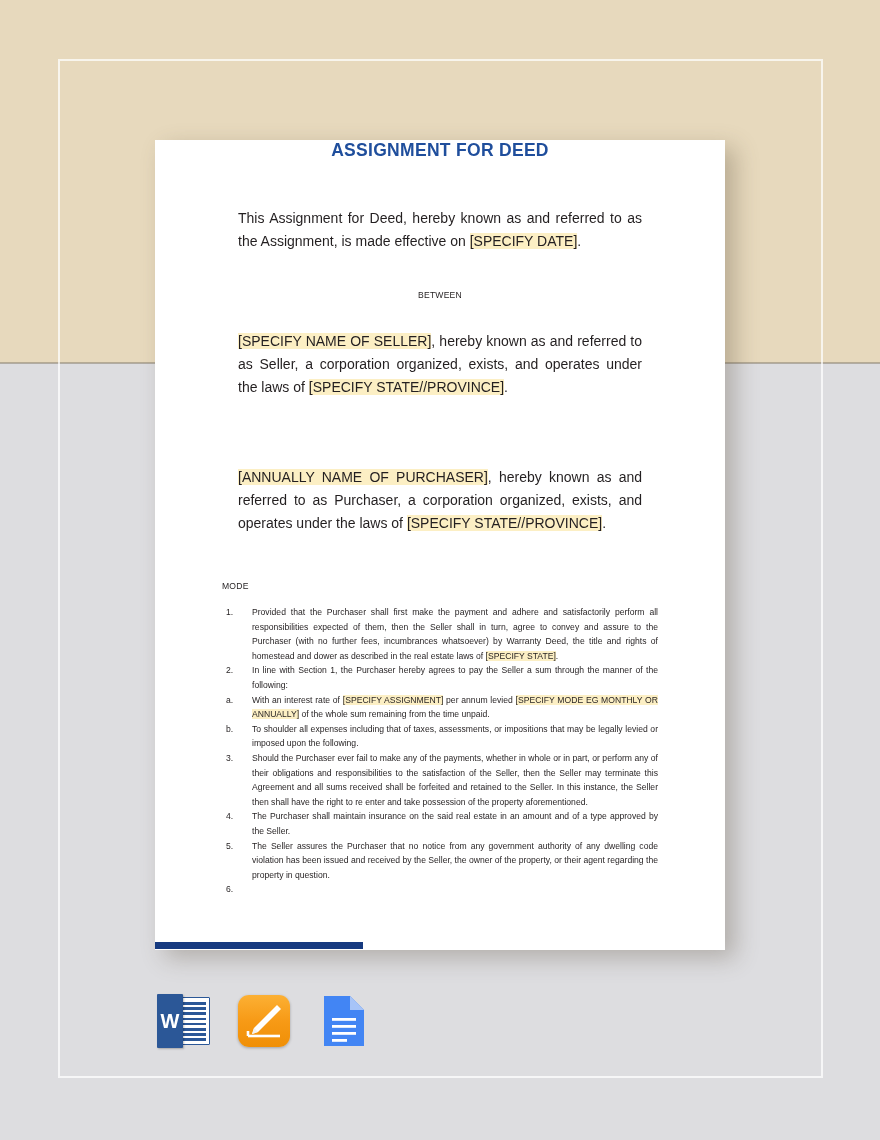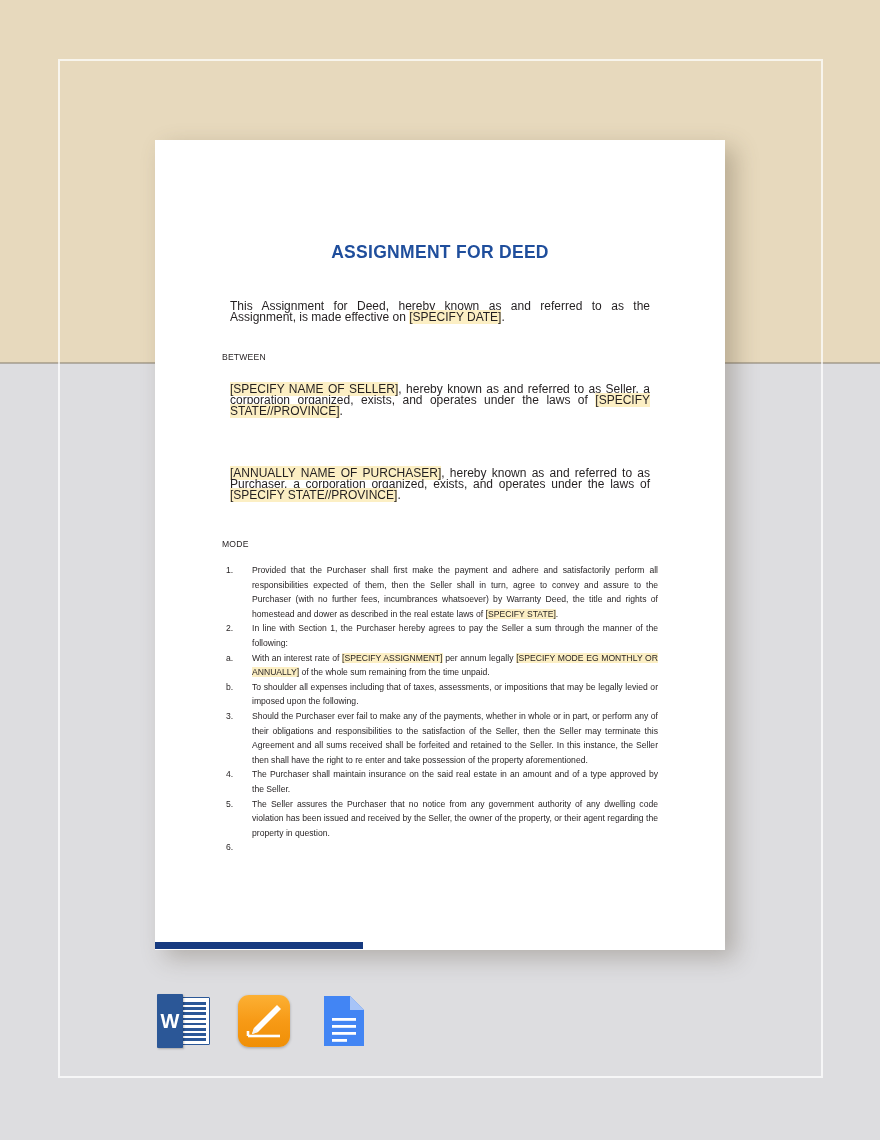--- a/index.html
+++ b/index.html
@@ -64,41 +64,40 @@
   }
 
   
   .doc-title {
     text-align: center;
     color: #1f4e9c;
     font-weight: bold;
     font-size: 17.5px;
     letter-spacing: .3px;
     margin: 0;
-    padding-top: 102px;
   }
 
   .para {
-    font-size: 12px;
-    line-height: 11px;
+    font-size: 14px;
+    line-height: 23px;
     color: #231f20;
     text-align: justify;
-    margin: 8px;
+    margin: 16px;
   }
   .gap-lg { height: 30px; }
   .gap-md { height: 21px; }
   .gap-sm { height: 14px; }
 
   .section-label {
     font-size: 8.6px;
     color: #231f20;
     letter-spacing: .2px;
     margin: 0;
   }
-  .section-label.center { }
+  .section-label.center { text-align: center; }
 
   mark {
     background: #fcefc4;
     color: #231f20;
     padding: 0;
   }
 
   
   .terms {
     margin: 0;
@@ -258,21 +257,21 @@
     <div class="gap-sm"></div>
 
     <ol class="terms">
       <li>
         <span class="marker">1.</span><span>Provided that the Purchaser shall first make the payment and adhere and satisfactorily perform all responsibilities expected of them, then the Seller shall in turn, agree to convey and assure to the Purchaser (with no further fees, incumbrances whatsoever) by Warranty Deed, the title and rights of homestead and dower as described in the real estate laws of </span><mark>[SPECIFY STATE]</mark><span>.</span>
       </li>
       <li>
         <span class="marker">2.</span><span>In line with Section 1, the Purchaser hereby agrees to pay the Seller a sum through the manner of the following:</span>
       </li>
       <li>
-        <span class="marker">a.</span><span>With an interest rate of </span><mark>[SPECIFY ASSIGNMENT]</mark><span> per annum legally </span><mark>[SPECIFY MODE EG MONTHLY OR ANNUALLY]</mark><span> of the whole sum remaining from the time unpaid.</span>
+        <span class="marker">a.</span><span>With an interest rate of </span><mark>[SPECIFY ASSIGNMENT]</mark><span> per annum levied </span><mark>[SPECIFY MODE EG MONTHLY OR ANNUALLY]</mark><span> of the whole sum remaining from the time unpaid.</span>
       </li>
       <li>
         <span class="marker">b.</span><span>To shoulder all expenses including that of taxes, assessments, or impositions that may be legally levied or imposed upon the  following.</span>
       </li>
       <li>
         <span class="marker">3.</span><span>Should the Purchaser ever fail to make any of the payments, whether in whole or in part, or perform any of their obligations and responsibilities to the satisfaction of the Seller, then the Seller may terminate this Agreement and all sums received shall be forfeited and retained to the Seller. In this instance, the Seller then shall have the right to re enter and take possession of the property aforementioned.</span>
       </li>
       <li>
         <span class="marker">4.</span><span>The Purchaser shall maintain insurance on the said real estate in an amount and of a type approved by the Seller.</span>
       </li>

